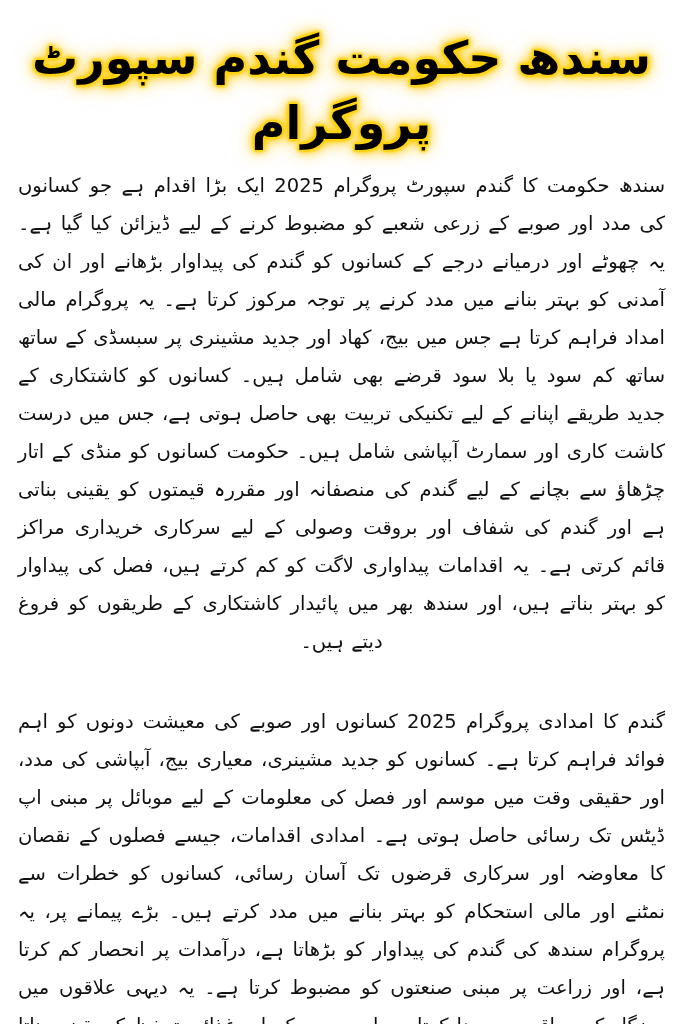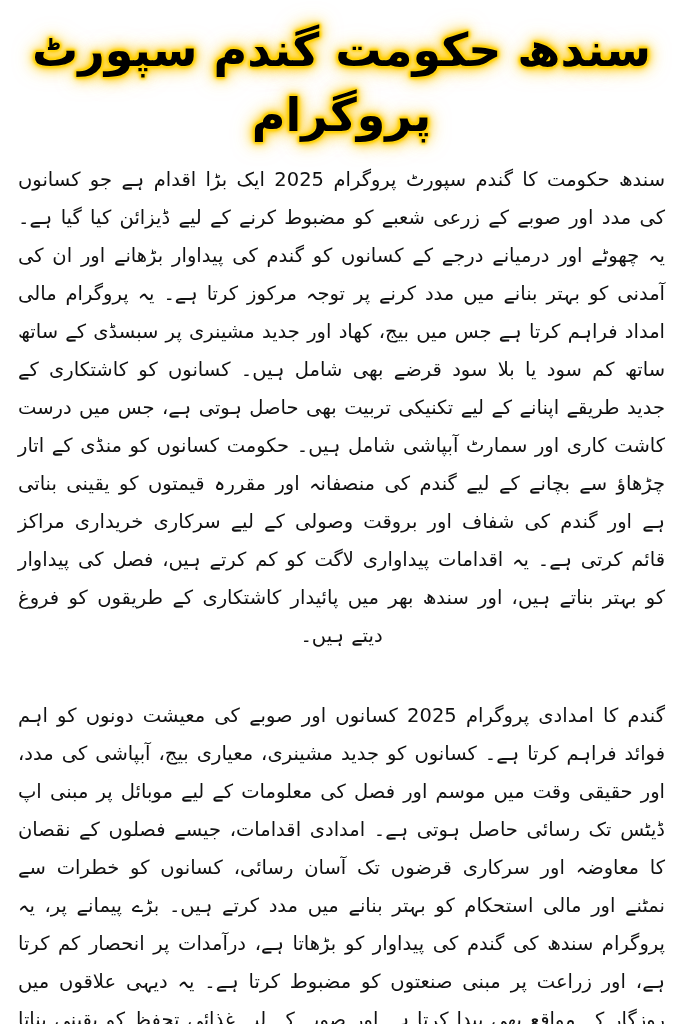--- a/index.html
+++ b/index.html
@@ -17,21 +17,21 @@
     background: #ffffff;
     position: relative;
   }
 
   .page {
     width: 683px;
     height: 972px;
     background: #ffffff;
     box-sizing: border-box;
     position: relative;
-    padding: 4px;
+    padding: 12px;
   }
 
   
   .title-block {
     width: 100%;
     text-align: center;
     padding-top: 14px;
     padding-bottom: 4px;
     direction: rtl;
   }
@@ -75,21 +75,21 @@
   .para {
     direction: rtl;
     unicode-bidi: isolate;
     text-align: justify;
     text-align-last: center;
     color: #111111;
     font-family: "DejaVu Sans", "Liberation Sans", sans-serif;
     font-size: 19.5px;
     line-height: 38px;
     font-weight: 500;
-    margin: 8px;
+    margin: 0;
     word-spacing: 1px;
   }
 
   .para + .para {
     margin-top: 42px;
   }
 </style>
 </head>
 <body>
 

